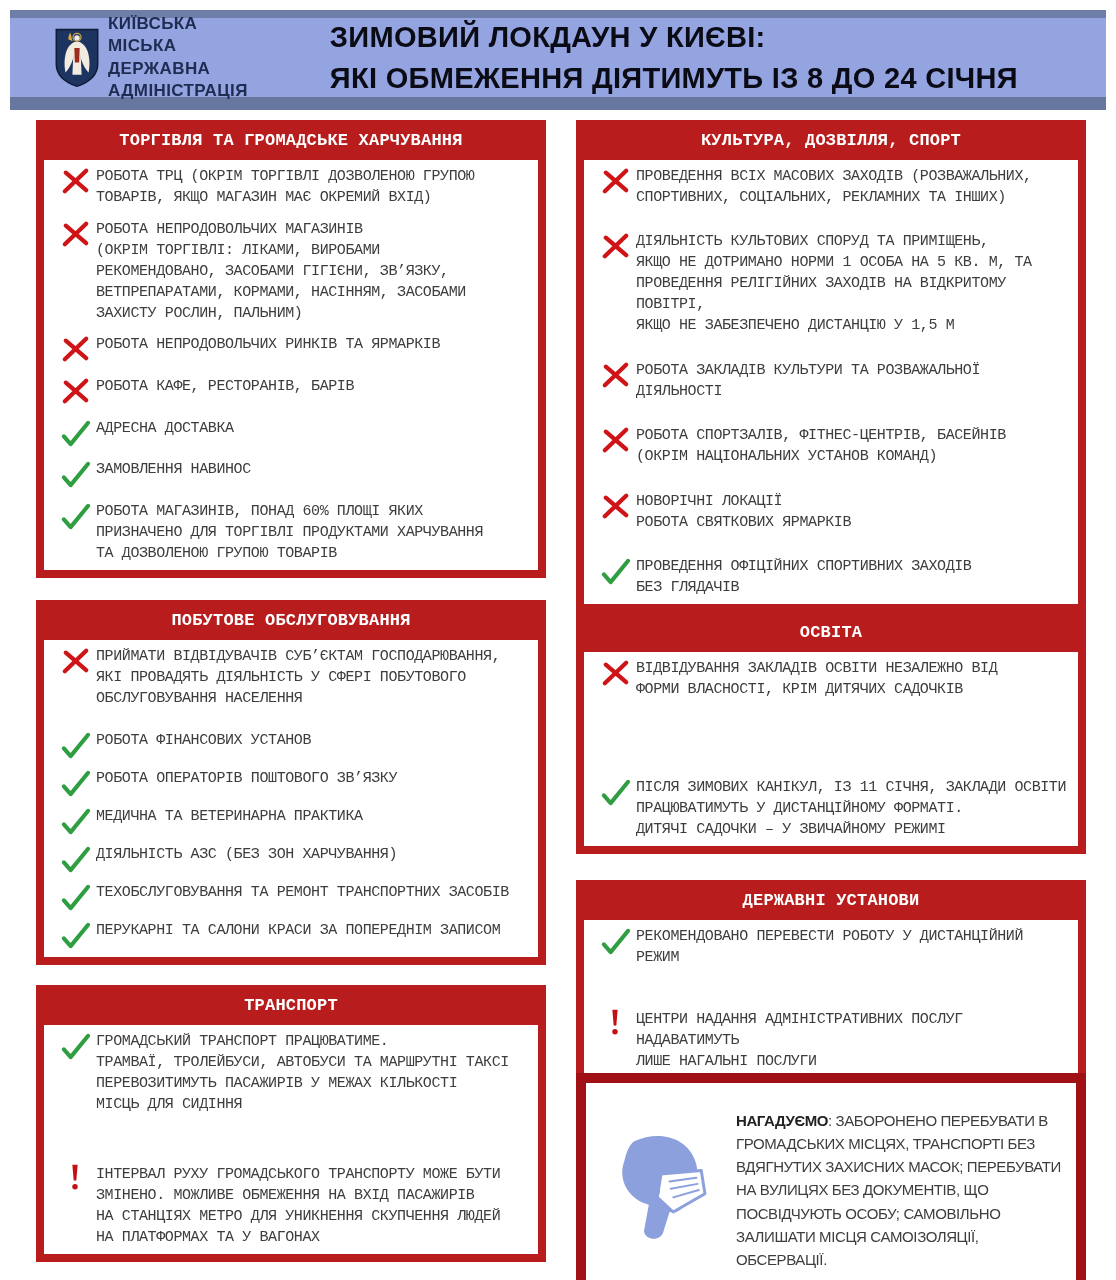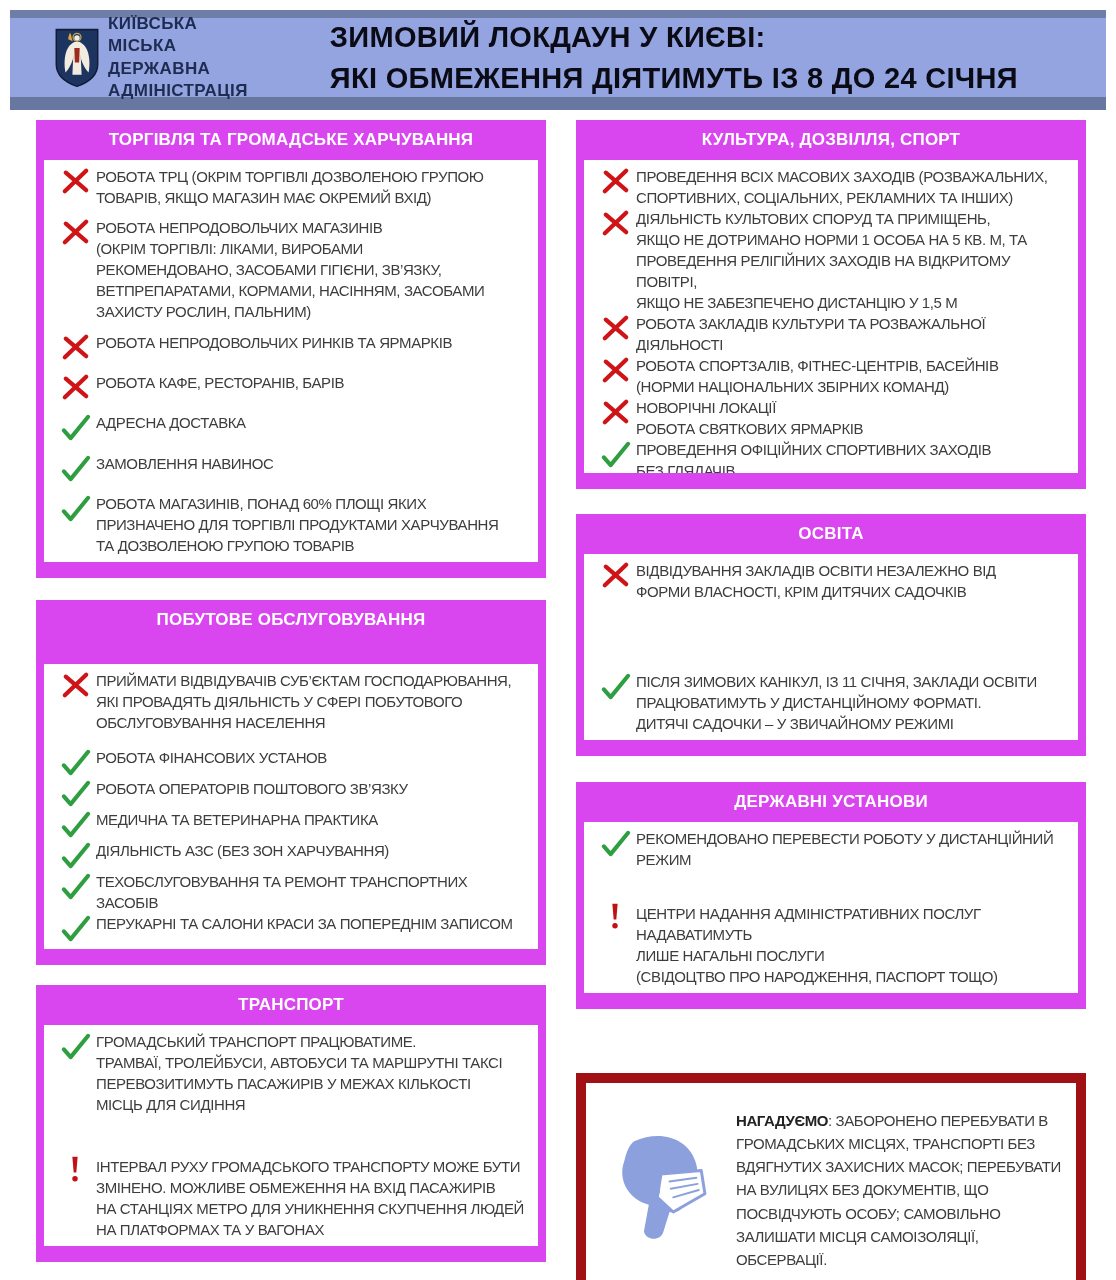--- a/index.html
+++ b/index.html
@@ -27,44 +27,44 @@
     margin-left:82px; font-weight:bold; color:#0b0b16;
     font-size:29px; line-height:1.38; letter-spacing:.3px;
   }
 
   
   .col { position:absolute; top:120px; width:510px; }
   #col-left  { left:36px; }
   #col-right { left:576px; }
 
   .box {
-    background:#d946ef; width:510px;
-    padding:0 8px 16px 8px; display:flex; flex-direction:column;
+    background:#b91c1c; width:510px;
+    padding:0 8px 8px 8px; display:flex; flex-direction:column;font-family:Liberation Mono, monospace;
   }
   .box-title {
     height:40px; flex:0 0 40px; display:flex; align-items:center; justify-content:center;
     color:#ffffff; font-weight:bold; font-size:17px; letter-spacing:.2px; text-align:center;
   }
   .box-body {
     background:#ffffff; flex:1 1 auto; overflow:hidden;
     padding:6px 6px 6px 10px;
     display:flex; flex-direction:column; justify-content:space-between;
   }
   .item { display:flex; align-items:flex-start; }
   .mark { flex:0 0 42px; width:42px; display:flex; justify-content:center; margin-top:-2px; }
   .item-text {
     font-size:15px; color:#3d3d3d; line-height:1.4; letter-spacing:-0.4px;
     white-space:pre-line; padding-right:4px;
   }
 
   
   #col-left  .box:nth-child(1){ height:458px; margin-bottom:22px; }
-  #col-left  .box:nth-child(2){ height:365px; margin-bottom:20px;gap:24px; }
+  #col-left  .box:nth-child(2){ height:365px; margin-bottom:20px; }
   #col-left  .box:nth-child(3){ height:277px; }
-  #col-right .box:nth-child(1){ height:369px; margin-bottom:25px; }
+  #col-right .box:nth-child(1){ height:492px; }
   #col-right .box:nth-child(2){ height:242px; margin-bottom:26px; }
   #col-right .box:nth-child(3){ height:227px; }
   #col-left  .box:nth-child(2) .item:first-child{ margin-bottom:14px; }
 
   
   .reminder {
     position:absolute; left:576px; top:1073px; width:510px; height:234px;
     background:#ffffff; border:10px solid #a01015;
     display:flex; align-items:center;
   }
@@ -296,21 +296,21 @@
           </span>
           <div class="item-text">РОБОТА ЗАКЛАДІВ КУЛЬТУРИ ТА РОЗВАЖАЛЬНОЇ ДІЯЛЬНОСТІ</div>
         </div>
         <div class="item">
           <span class="mark">
             <svg viewBox="0 0 34 34" width="33" height="33" aria-hidden="true">
               <path d="M7 9 L28 27 M28 7 L6 28" fill="none" stroke="#cf1418" stroke-width="4.4" stroke-linecap="round"></path>
             </svg>
           </span>
           <div class="item-text">РОБОТА СПОРТЗАЛІВ, ФІТНЕС-ЦЕНТРІВ, БАСЕЙНІВ
-(НОРМИ НАЦІОНАЛЬНИХ ЗБІРНИХ КОМАНД)</div>
+(ОКРІМ НАЦІОНАЛЬНИХ УСТАНОВ КОМАНД)</div>
         </div>
         <div class="item">
           <span class="mark">
             <svg viewBox="0 0 34 34" width="33" height="33" aria-hidden="true">
               <path d="M7 9 L28 27 M28 7 L6 28" fill="none" stroke="#cf1418" stroke-width="4.4" stroke-linecap="round"></path>
             </svg>
           </span>
           <div class="item-text">НОВОРІЧНІ ЛОКАЦІЇ
 РОБОТА СВЯТКОВИХ ЯРМАРКІВ</div>
         </div>

